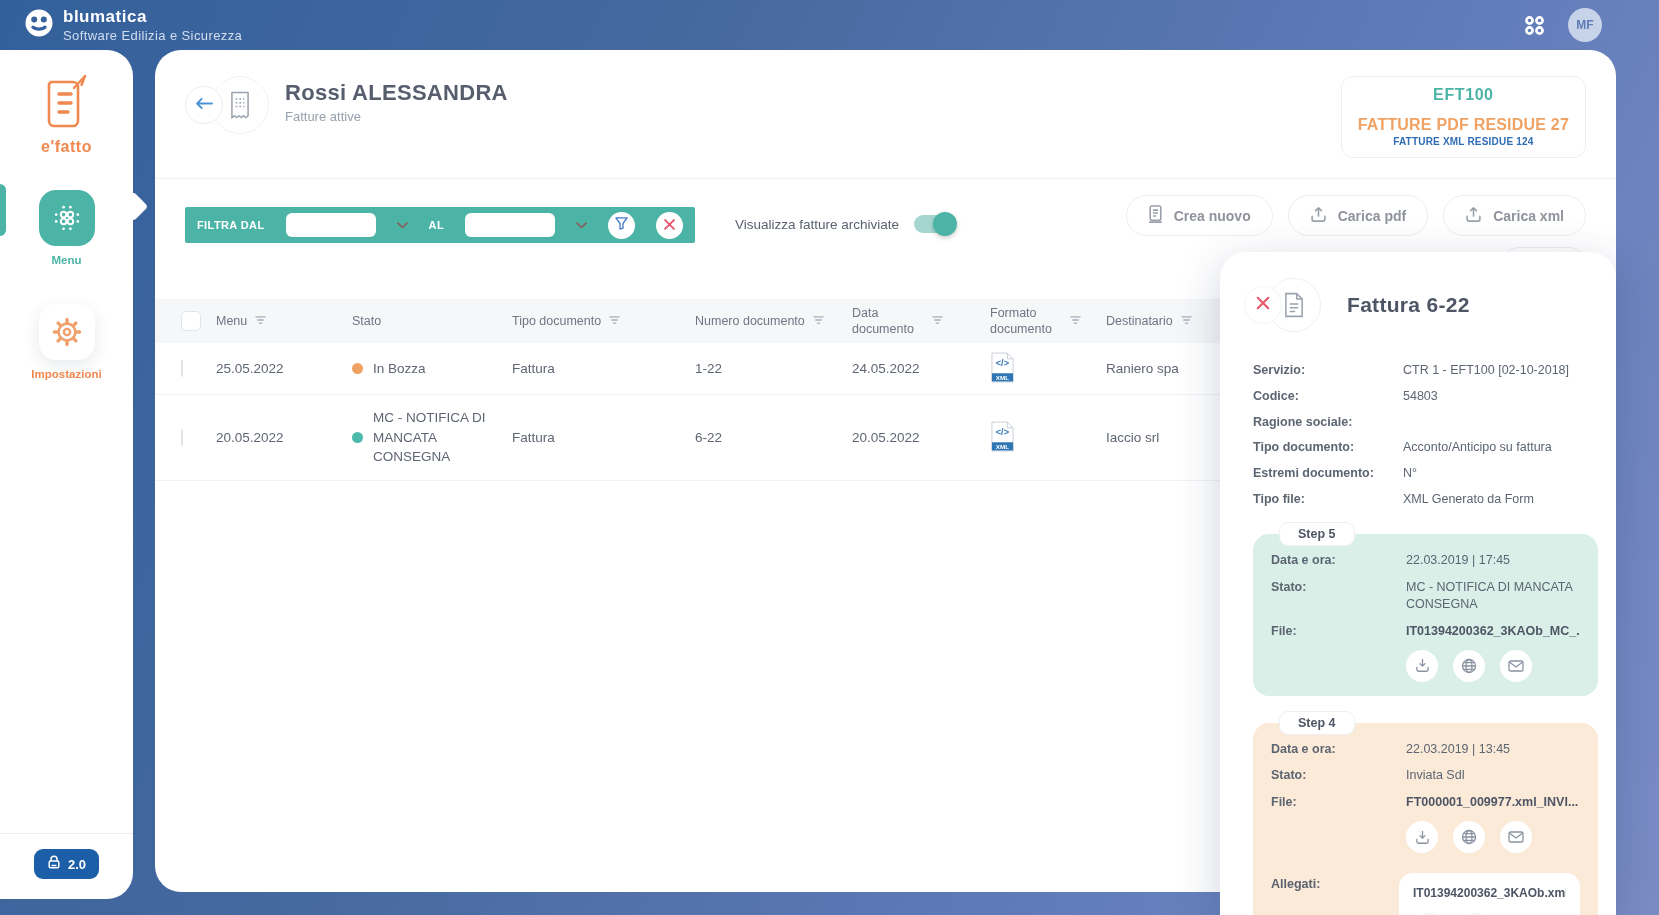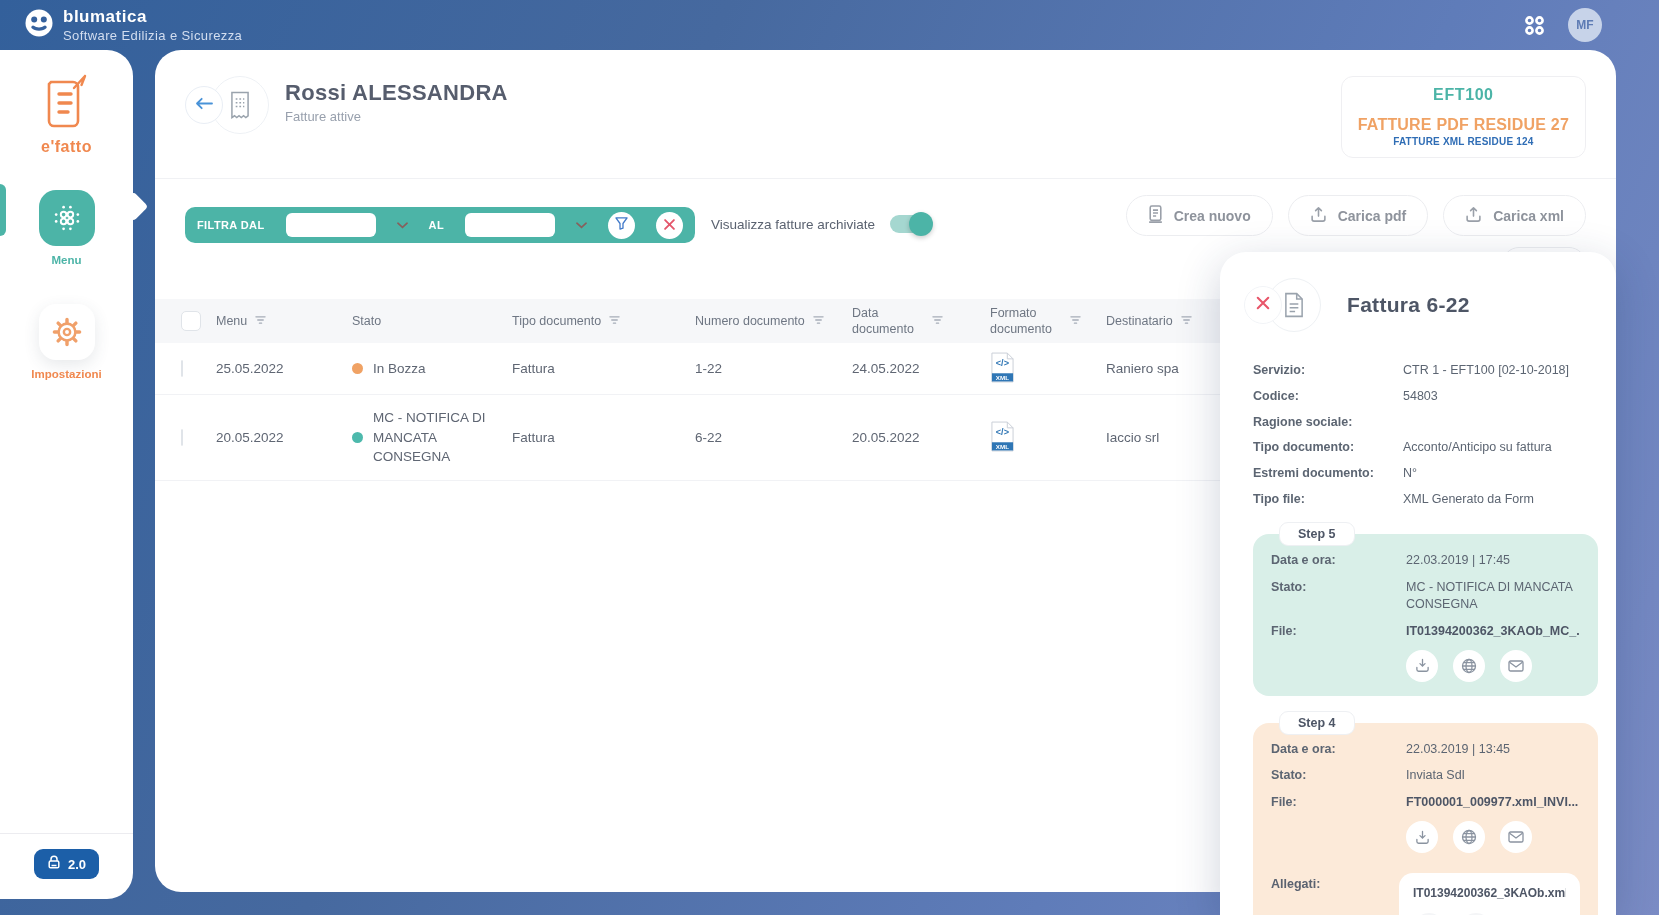--- a/index.html
+++ b/index.html
@@ -56,29 +56,29 @@
   .page-title { font-size:22px; font-weight:700; color:#565d6d; letter-spacing:.3px; }
   .page-subtitle { font-size:13px; color:#98a0ad; margin-top:3px; }
   .plan-box { margin-left:auto; border:1px solid #efeff2; border-radius:12px; padding:9px 16px 10px;
     text-align:center; min-width:158px; }
   .plan-name { font-size:16px; font-weight:700; color:var(--teal); letter-spacing:.6px; }
   .plan-pdf { font-size:16px; font-weight:700; color:var(--status-draft); margin-top:12px; letter-spacing:.2px; }
   .plan-xml { font-size:10px; font-weight:700; color:var(--blue); margin-top:2px; letter-spacing:.2px; }
 
   
   .toolbar-row { padding:16px 30px 0 30px; display:flex; align-items:flex-start; }
-  .filter-bar { background:var(--teal); height:36px; border-radius:10px; display:inline-flex;
+  .filter-bar { background:var(--teal); height:36px; border-radius:2px; display:inline-flex;
     align-items:center; gap:21px; padding:0 12px; margin-top:12px; flex:none; }
   .filter-bar .flabel { color:#fff; font-size:11px; font-weight:700; letter-spacing:.4px; }
   .date-input { width:90px; height:24px; background:#fff; border:none; border-radius:6px; outline:none;
     font-size:12px; padding:0 8px; color:#5a6270; }
   .chev-maroon { color:#875f5c; display:flex; cursor:pointer; }
   .circle-btn { width:27px; height:27px; border-radius:50%; background:#fff; display:flex;
     align-items:center; justify-content:center; cursor:pointer; flex:none; }
-  .archived { display:flex; align-items:center; gap:15px; margin-left:16px; margin-top:20px; font-size:13.5px; color:#5a6270; }
+  .archived { display:flex; align-items:center; gap:15px; margin-left:40px; margin-top:20px; font-size:13.5px; color:#5a6270; }
   .toggle { width:40px; height:18px; background:#a5d7d0; border-radius:10px; position:relative; cursor:pointer; flex:none; }
   .toggle .knob { position:absolute; right:-3px; top:-3px; width:24px; height:24px; border-radius:50%;
     background:var(--teal); box-shadow:0 2px 5px rgba(0,0,0,.2); }
   .toolbar-buttons { margin-left:auto; display:flex; flex-direction:column; align-items:flex-end; gap:11px; }
   .btn-row { display:flex; gap:15px; }
   .pill-btn { display:inline-flex; align-items:center; gap:11px; border:1.5px solid #ecedf0; border-radius:22px;
     padding:0 21px; height:41px; color:#8e939c; font-size:14px; font-weight:600; background:#fff; cursor:pointer; }
   .pill-btn svg { color:#9aa0a9; }
   .f24-btn { height:34px; padding:0 16px; font-size:13px; border-radius:18px; }
 

